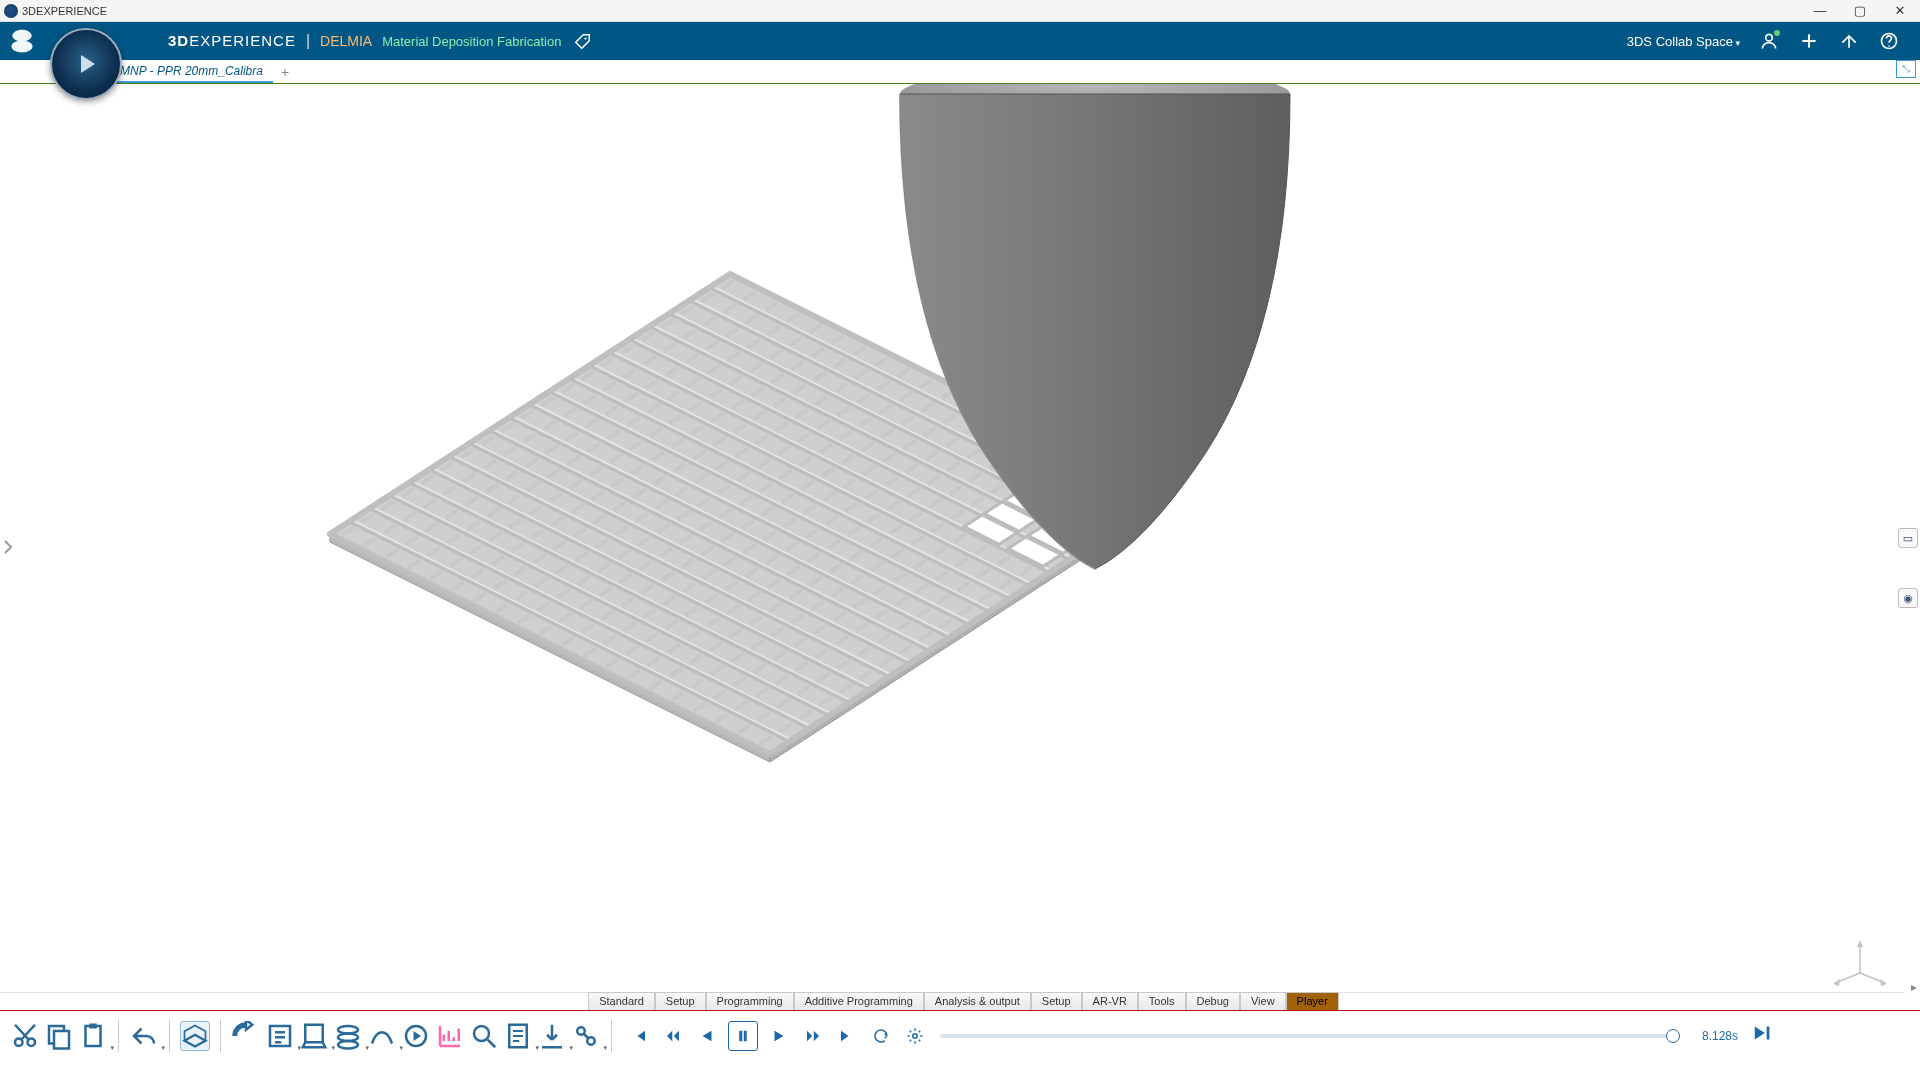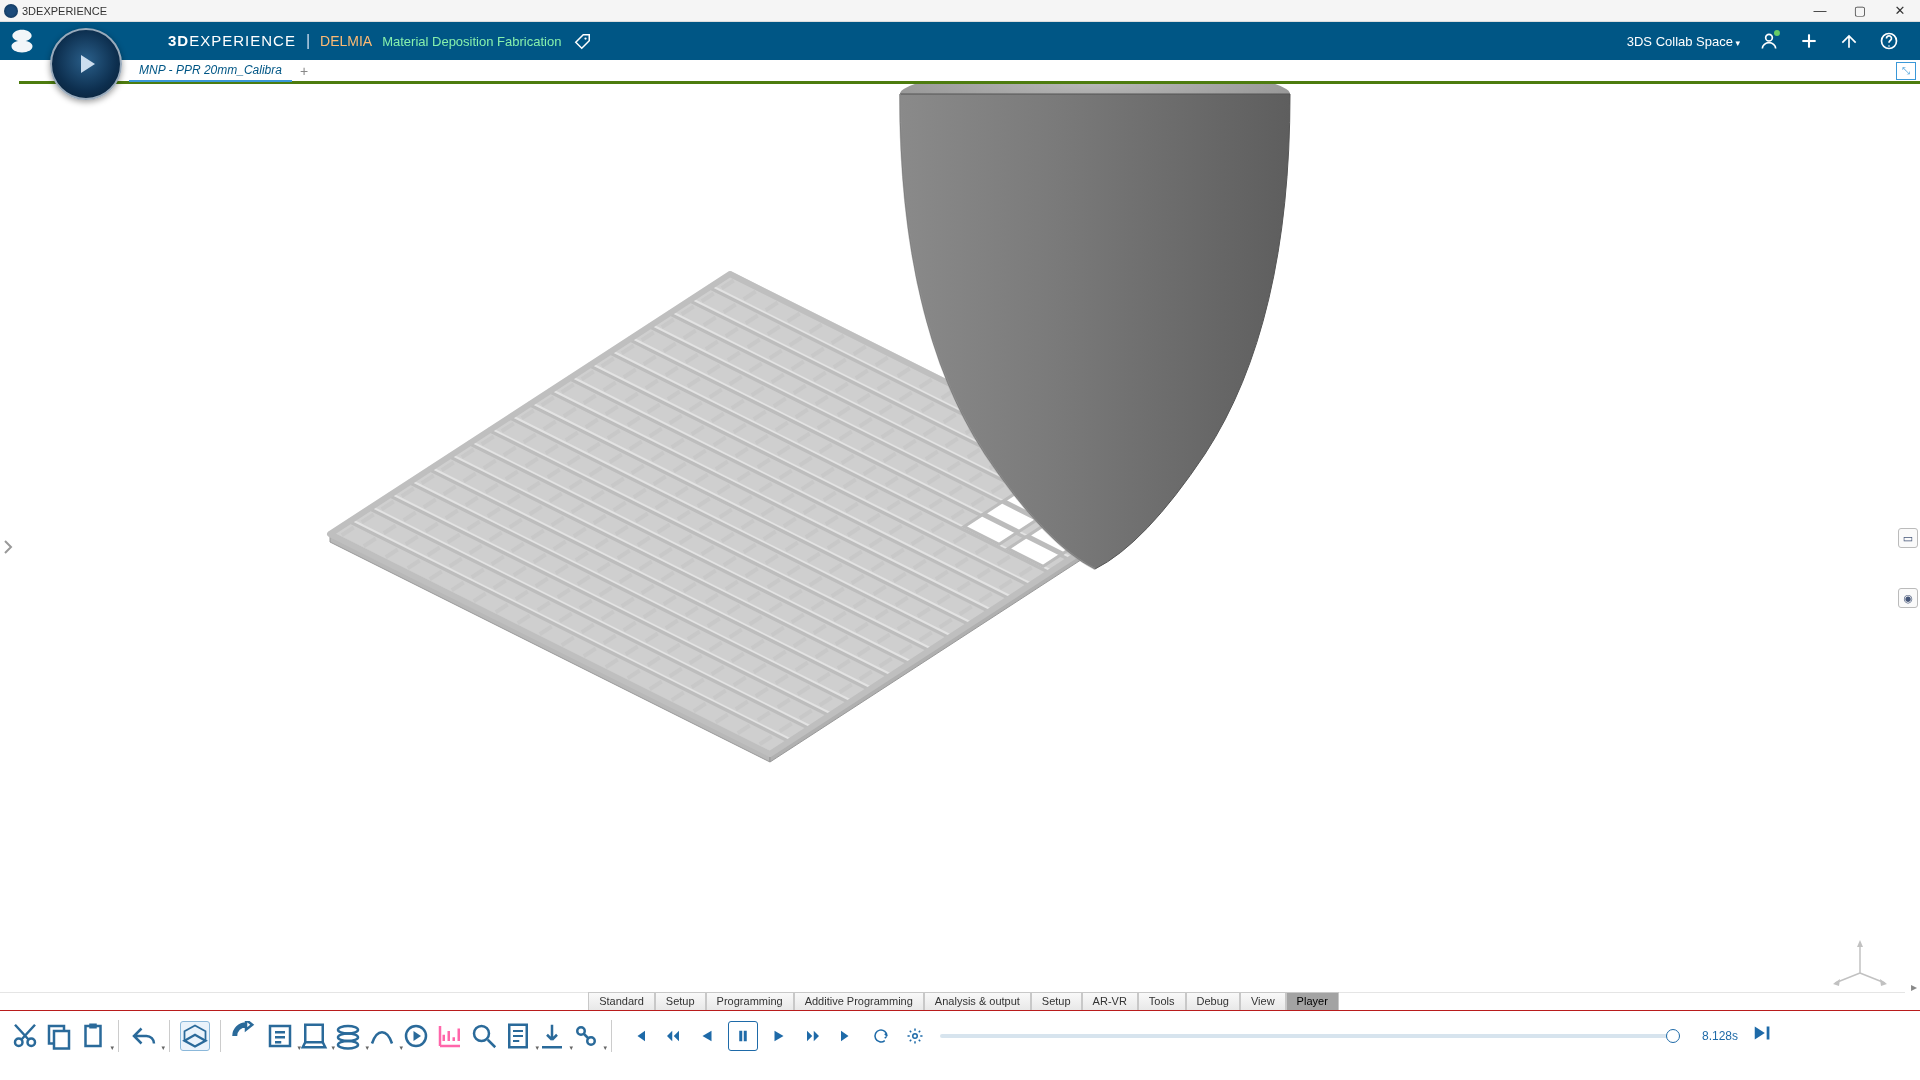--- a/index.html
+++ b/index.html
@@ -48,22 +48,22 @@
 .tagicon{ margin-left:10px; color:#fff; font-size:18px; cursor:pointer; transform:rotate(90deg);}
 
 .topright{ margin-left:auto; display:flex; align-items:center; gap:18px; padding-right:20px; }
 .topright .collab{ font-size:13px; cursor:pointer; }
 .topright .collab::after{content:" \25BE"; font-size:9px;}
 .tricon{ width:22px; height:22px; display:flex; align-items:center; justify-content:center; cursor:pointer; color:#fff; }
 .tricon svg{width:20px;height:20px;}
 .tricon .badge{position:absolute;width:6px;height:6px;background:#6c6;border-radius:50%;transform:translate(8px,-8px);}
 
 .tabrow{
-  height: 24px; display:flex; align-items:center; padding-left:110px; background:#fff;
-  border-bottom:3px solid #4d7c0f; font-size:12px;margin-left:19px;
+  height: 24px; display:flex; align-items:flex-start; padding-left:110px; background:#fff;
+  border-bottom:1px solid #4d7c0f; font-size:12px;
 }
 .tab{ padding:4px 10px 3px; color:#005685; font-style:italic; border-bottom:2px solid #3a98d8; cursor:pointer; max-width:170px; white-space:nowrap; overflow:hidden; text-overflow:ellipsis;}
 .tabplus{ padding:4px 8px; color:#888; cursor:pointer; font-size:14px;}
 .tabrow .rightctl{margin-left:auto; margin-right:4px;}
 .tabrow .rightctl .boxbtn{width:20px;height:18px;border:1px solid #3a98d8;display:flex;align-items:center;justify-content:center;color:#3a98d8;font-size:10px;cursor:pointer;}
 
 .viewport{ position:relative; height: 926px; background:#fff; overflow:hidden; }
 
 .left-handle{
   position:absolute; left:2px; top:50%; transform:translateY(-50%);
@@ -86,21 +86,21 @@
 .nozzle-wrap svg{width:100%;height:100%;}
 
 
 .btabs{
   position:absolute; left:0; right:15px; bottom:0; height:18px;
   display:flex; justify-content:center; font-size:11px; background:#fff;
   border-top:1px solid #e5e5e5;
   padding-left:22px;
 }
 .btabs .bt{ padding:2px 10px; border:1px solid #c8c8c8; border-bottom:none; background:linear-gradient(#f9f9f9,#e8e8e8); color:#333; cursor:pointer; margin-top:-1px;}
-.btabs .bt.active{ background:#a3a3a3; font-weight:normal; color:#000;}
+.btabs .bt.active{ background:#a16207; font-weight:normal; color:#000;}
 
 
 .actionbar{
   height:50px; background:#fff; border-top:1px solid #b91c1c;
   display:flex; align-items:center; padding:0 10px; gap:4px;
 }
 .tool{
   width:30px;height:30px;display:flex;align-items:center;justify-content:center;
   color:#2a6a9a; cursor:pointer; border-radius:3px; position:relative;
 }

